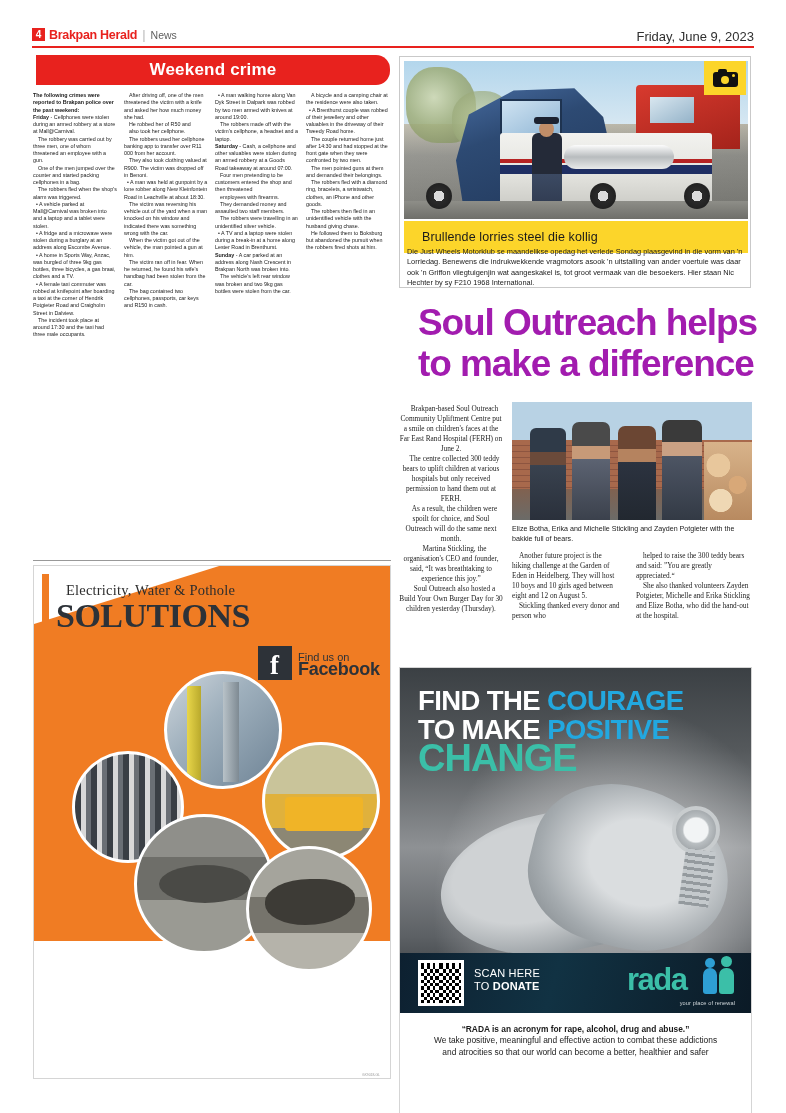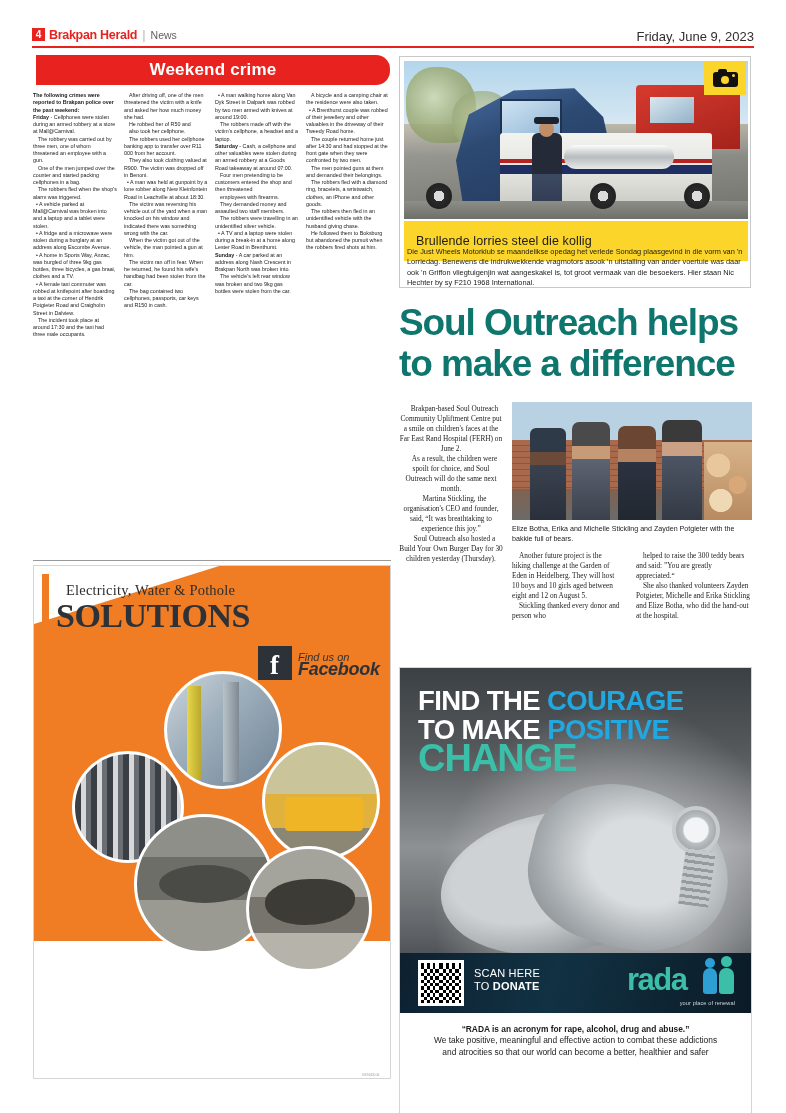--- a/index.html
+++ b/index.html
@@ -117,34 +117,34 @@
   .cam-icon { width:25px; height:18px; position:relative; }
   .cam-body { position:absolute; left:0; top:3px; width:25px; height:15px;
     background:#111; border-radius:3px; }
   .cam-bump { position:absolute; left:5px; top:0; width:9px; height:4px;
     background:#111; border-radius:2px 2px 0 0; }
   .cam-lens { position:absolute; left:8.5px; top:6.5px; width:8px; height:8px;
     background:#fcd52a; border-radius:50%; }
   .cam-flash { position:absolute; right:2.5px; top:5px; width:3px; height:3px;
     background:#fcd52a; border-radius:50%; }
   .photo-caption-bar {
-    position:absolute; left:4px; top:164px; width:344px; height:40px;
-    background:#fcd52a; display:flex; align-items:center; padding-left:12px;
+    position:absolute; left:4px; top:164px; width:344px; height:32px;
+    background:#fcd52a; display:flex; align-items:center; padding-left:18px;
   }
   .photo-caption-bar span { font-size:12.5px; color:#1a1a1a; letter-spacing:0.1px; }
   .photo-caption-body {
     position:absolute; left:7px; top:190px; width:338px;
     font-size:7.4px; line-height:10.4px; color:#1a1a1a;
   }
 
   
   .so-head {
-    position:absolute; left:399px; top:302px; width:354px;
+    position:absolute; left:418px; top:302px; width:354px;
     font-size:37px; line-height:41px; font-weight:bold;
-    letter-spacing:-1.1px; color:#0f766e;
+    letter-spacing:-1.1px; color:#a21caf;
     font-family:"Liberation Sans", sans-serif;
   }
   .so-head .l2 { display:block; }
 
   
   .so-col1 {
     position:absolute; left:399px; top:404px; width:104px;
     font-size:7.3px; line-height:10px; color:#1c1c1c;
     font-family:"Liberation Serif", serif;
     text-align:center;
@@ -216,21 +216,21 @@
     font-family:"Liberation Serif", serif; font-weight:bold;
     font-size:34px; letter-spacing:-0.5px; color:#2d3238; line-height:46px;
   }
   .sol-fb {
     position:absolute; right:14px; top:79px; width:118px; height:36px;
     display:flex; align-items:center; gap:6px;
   }
   .fb-sq { width:34px; height:34px; background:#2d3238; position:relative; flex:0 0 34px;}
   .fb-f { position:absolute; left:12px; top:4px; color:#fff; font-weight:bold;
           font-size:27px; line-height:30px; font-family:"Liberation Serif",serif;}
-  .fb-txt { line-height:12px;font-style:italic; }
+  .fb-txt { line-height:12px; }
   .fb-l1 { font-size:11px; color:#2d3238; display:block;}
   .fb-l2 { font-size:18px; font-weight:bold; color:#2d3238; display:block; letter-spacing:-0.3px;}
 
   .circ { position:absolute; border-radius:50%; overflow:hidden;
           border:3px solid #fff; }
   .c-pipes { left:130px; top:105px; width:118px; height:118px;
     background: linear-gradient(135deg,#cfd6dc 0%, #9fb0bd 40%, #6f8496 100%); }
   .c-pipes::after{ content:""; position:absolute; left:20px; top:12px; width:14px; height:94px;
     background:linear-gradient(to right,#e8d64a,#b9a92c); }
   .c-pipes::before{ content:""; position:absolute; left:56px; top:8px; width:16px; height:100px;
@@ -413,20 +413,21 @@
   <div class="photo-caption-body">Die Just Wheels Motorklub se maandelikse opedag het verlede Sondag plaasgevind in die vorm van 'n Lorriedag. Benewens die indrukwekkende vragmotors asook 'n uitstalling van ander voertuie was daar ook 'n Griffon vliegtuigenjin wat aangeskakel is, tot groot vermaak van die besoekers. Hier staan Nic Hechter by sy F210 1968 International.</div>
 </div>
 
 <div class="so-head">
   <span class="l1">Soul Outreach helps</span>
   <span class="l2">to make a difference</span>
 </div>
 
 <div class="so-col1" id="so1">
     <p>Brakpan-based Soul Outreach Community Upliftment Centre put a smile on children's faces at the Far East Rand Hospital (FERH) on June 2.</p>
+    <p>The centre collected 300 teddy bears to uplift children at various hospitals but only received permission to hand them out at FERH.</p>
     <p>As a result, the children were spoilt for choice, and Soul Outreach will do the same next month.</p>
     <p>Martina Stickling, the organisation's CEO and founder, said, “It was breathtaking to experience this joy.”</p>
     <p>Soul Outreach also hosted a Build Your Own Burger Day for 30 children yesterday (Thursday).</p>
   </div>
 
 <div class="so-photo">
   <div class="sp-wall"></div>
   <div class="sp-p1"></div>
     <div class="sp-p2"></div>
     <div class="sp-p3"></div>

